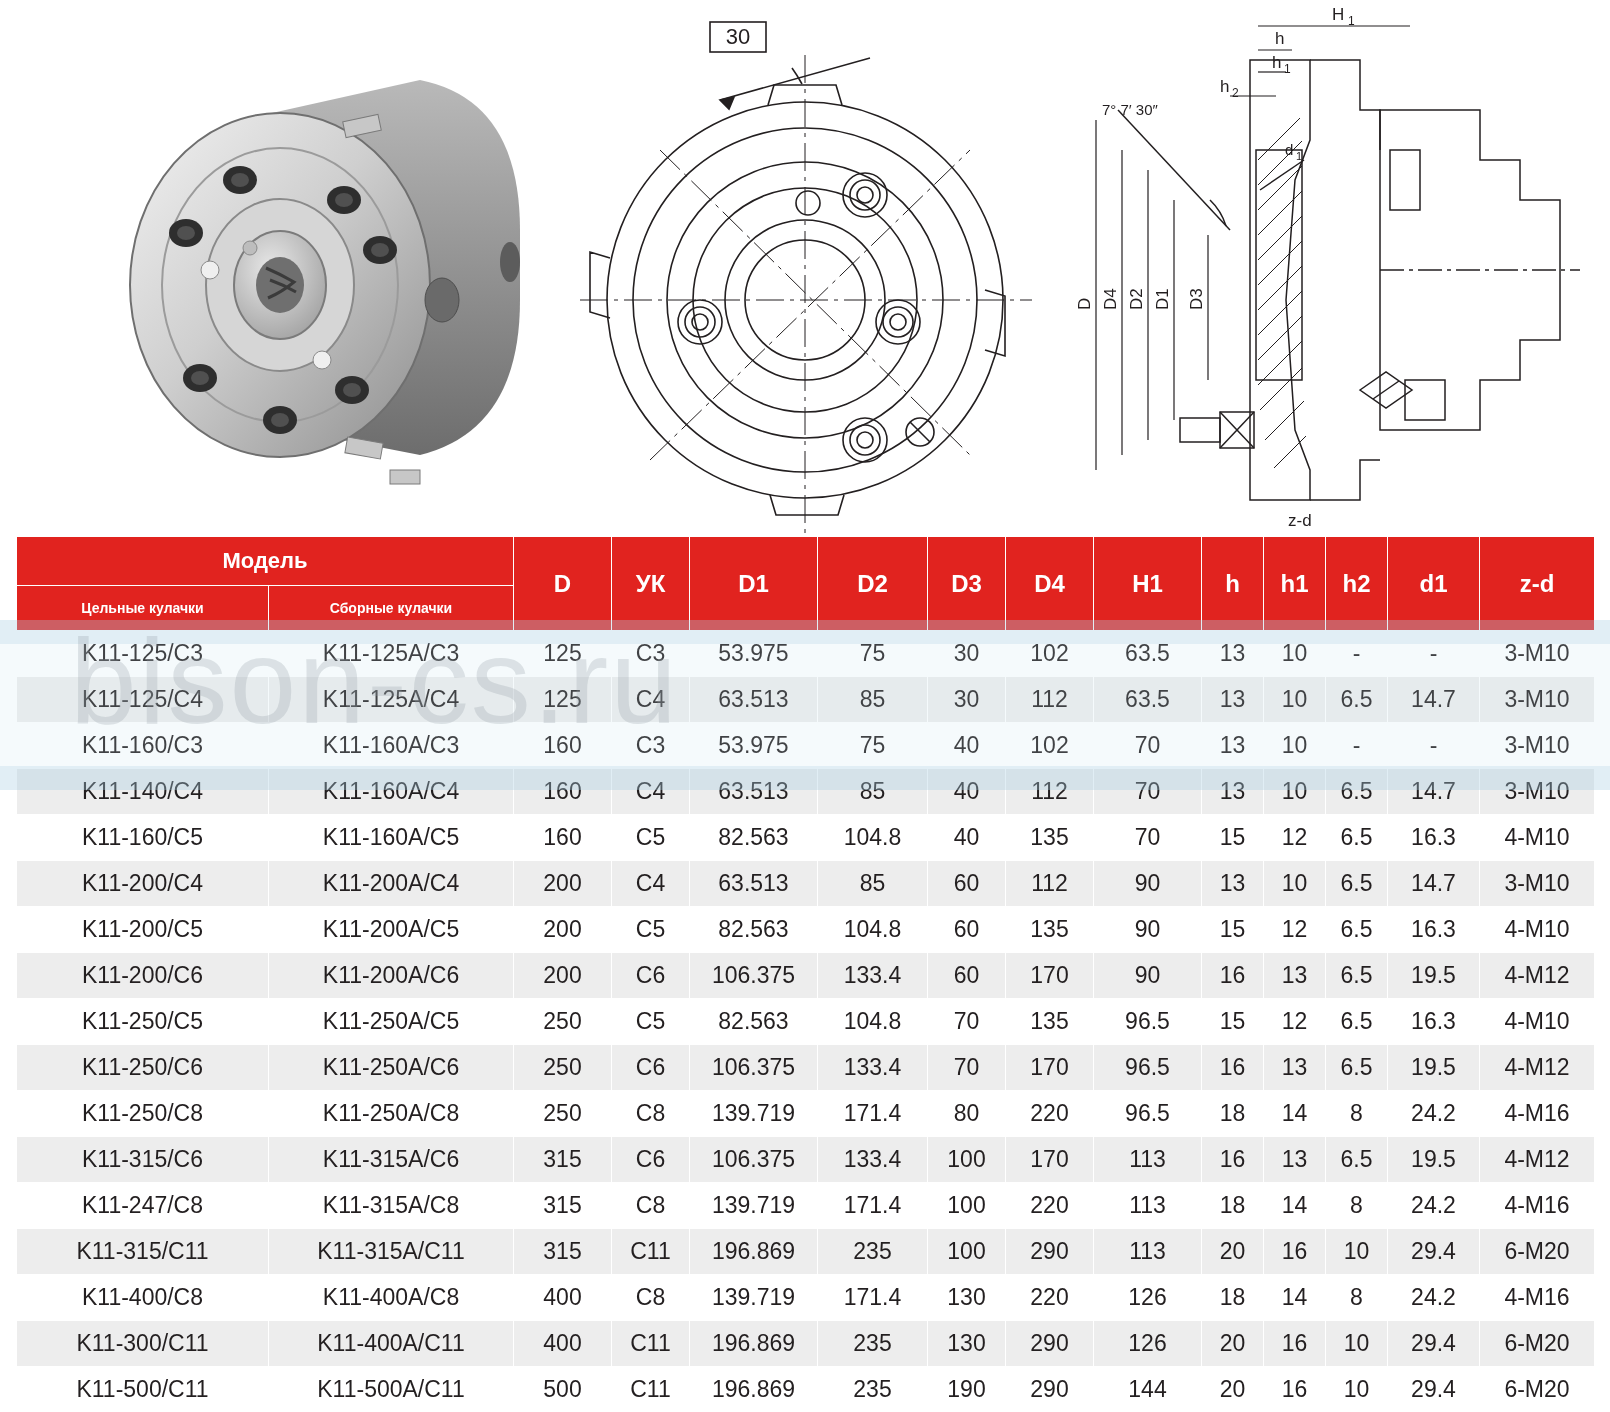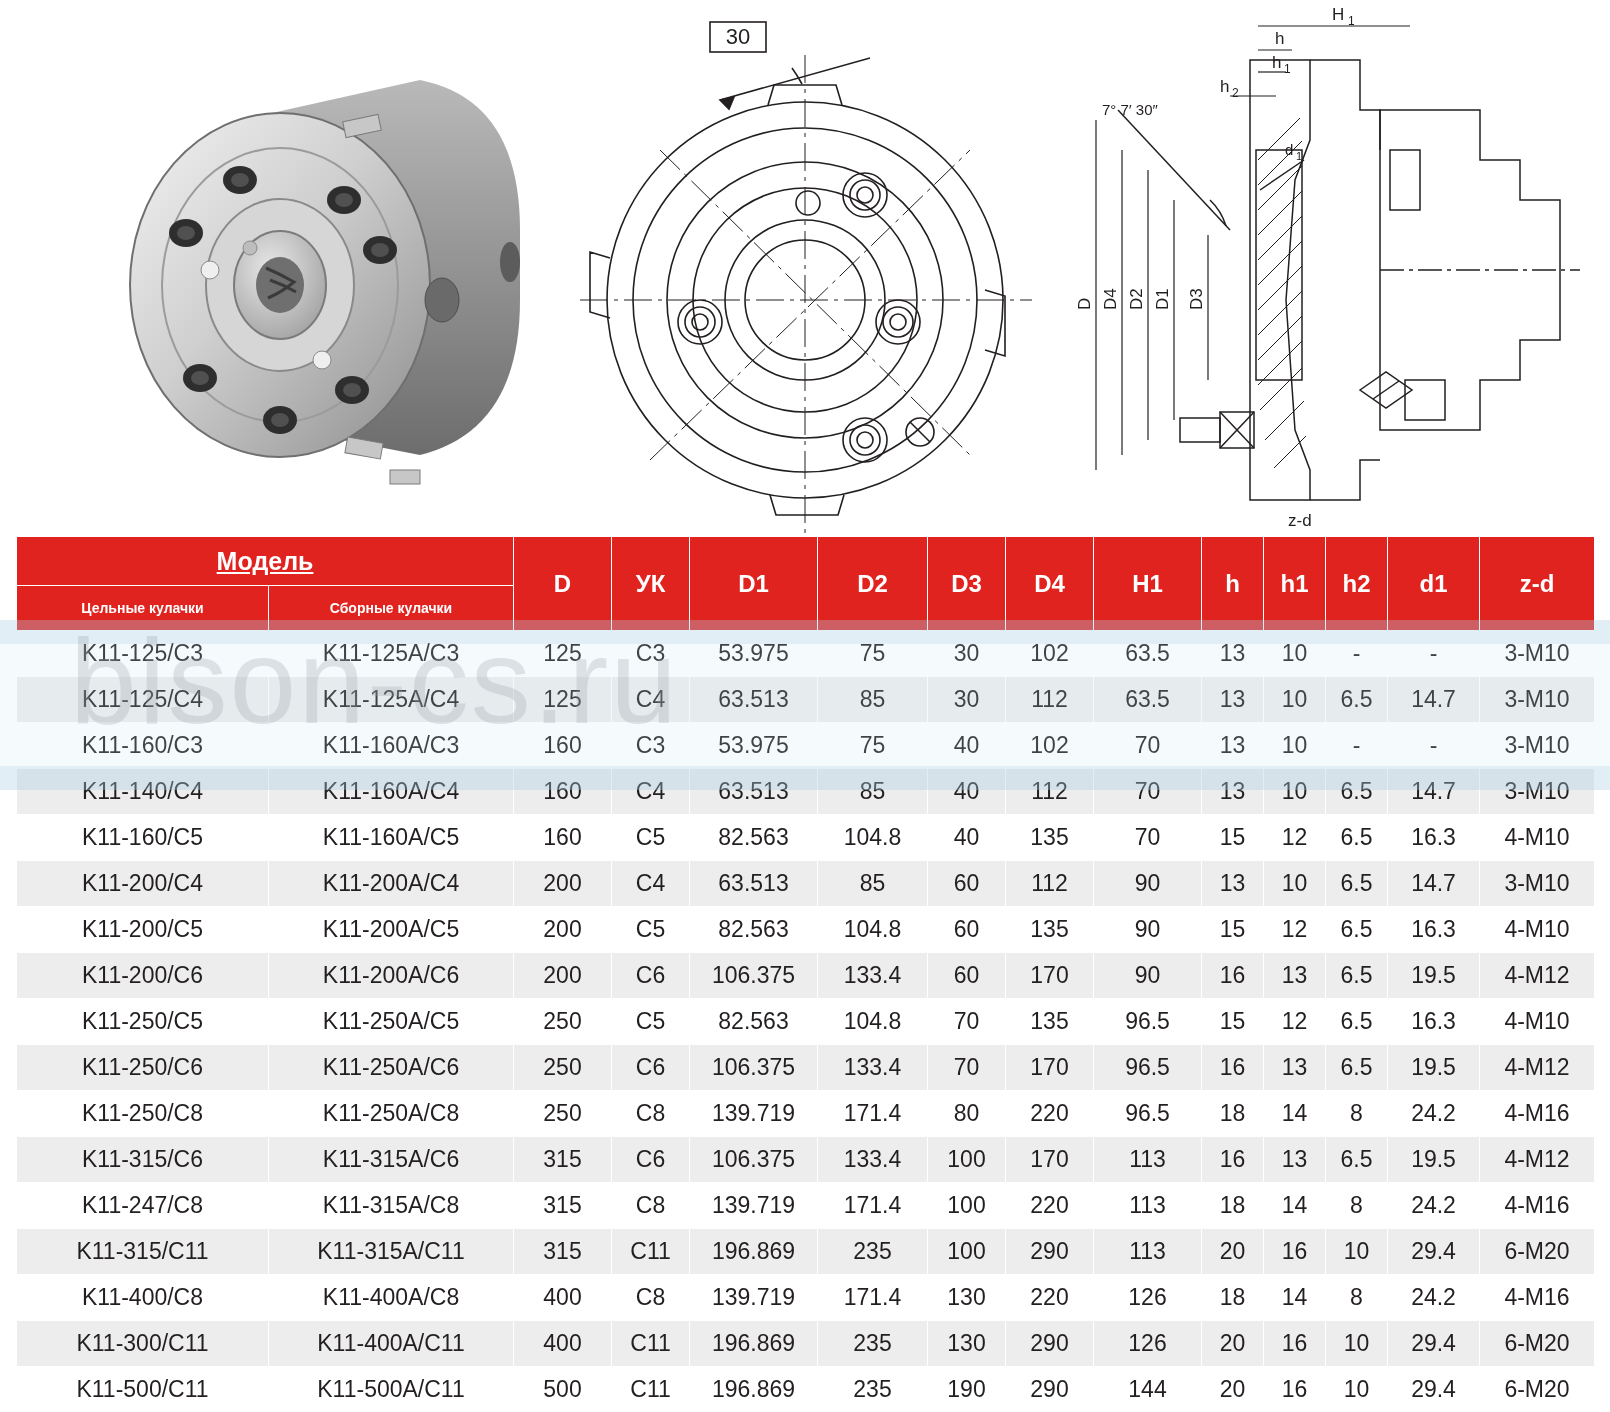--- a/index.html
+++ b/index.html
@@ -11,21 +11,21 @@
   .fig{position:absolute;top:0;height:536px;}
   .fig-photo{left:90px;width:470px;}
   .fig-front{left:570px;width:470px;}
   .fig-section{left:1060px;width:540px;}
   svg{display:block;}
 
   
   table{border-collapse:collapse;width:1578px;margin-left:16px;table-layout:fixed;}
   th,td{border:1px solid #ffffff;text-align:center;vertical-align:middle;}
   thead th{background:#e1231f;color:#ffffff;font-size:23px;font-weight:bold;padding:0;}
-  thead th.model-top{font-size:25px;height:48px;text-decoration:underline;}
+  thead th.model-top{font-size:22px;height:48px;}
   thead th.model-sub{font-size:14px;height:44px;}
   thead th.dim{font-size:24px;}
   tbody td{font-size:23px;color:#231f20;height:43px;font-weight:normal;border:1px solid #ffffff;}
   tbody tr:nth-child(odd) td{background:#ffffff;}
   tbody tr:nth-child(even) td{background:#ededed;}
   tbody td.name{font-size:23px;}
   .wm-text{position:absolute;left:70px;top:612px;font-size:120px;color:rgba(150,160,170,.28);letter-spacing:2px;font-family:"Liberation Sans",sans-serif;}
   .wm-bar{position:absolute;left:0;top:620px;width:1610px;height:24px;background:rgba(170,205,225,.35);}
   .wm-bar2{position:absolute;left:0;top:766px;width:1610px;height:24px;background:rgba(170,205,225,.35);}
   .wm-block{position:absolute;left:0;top:644px;width:1610px;height:122px;background:rgba(200,225,240,.18);}

